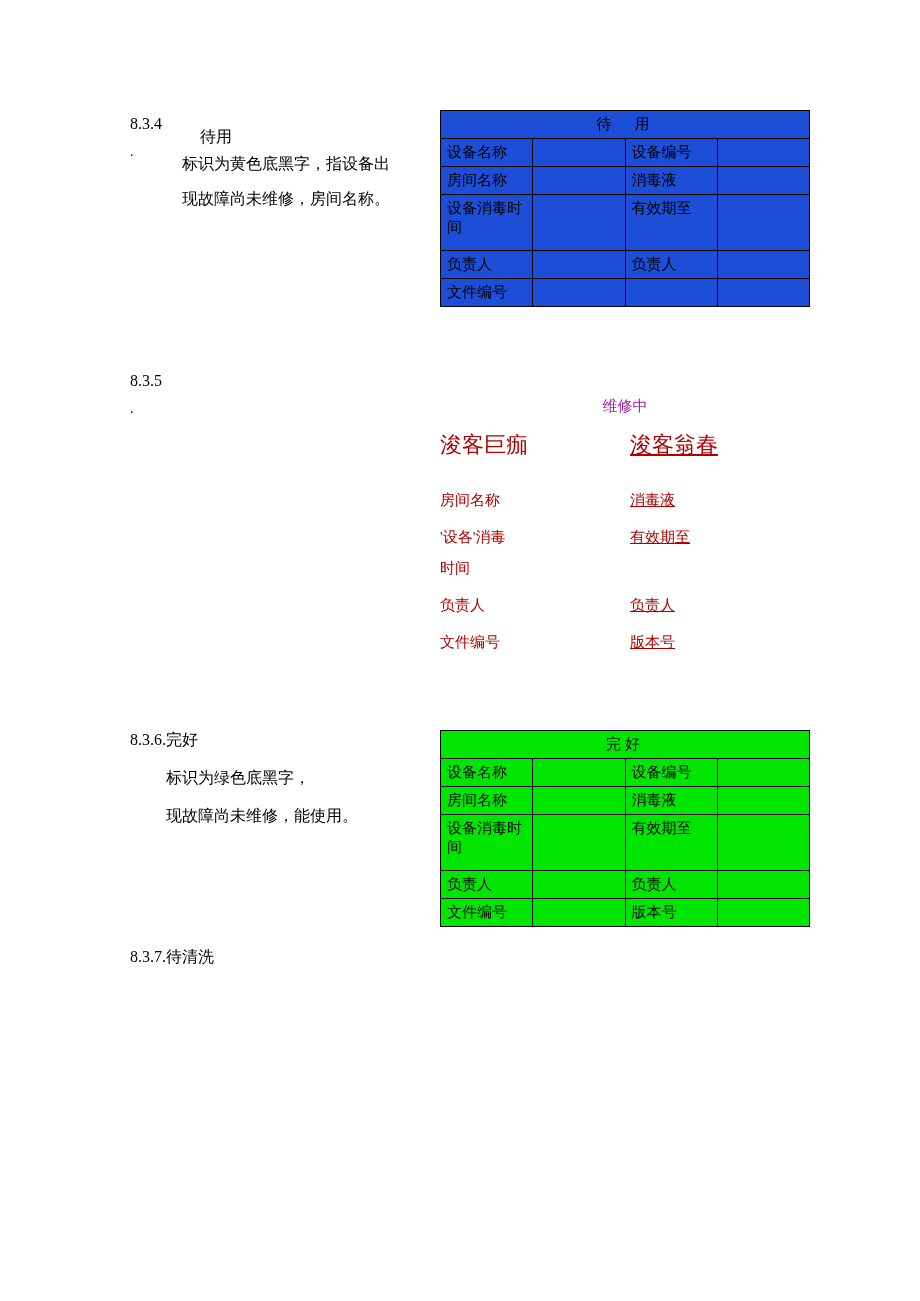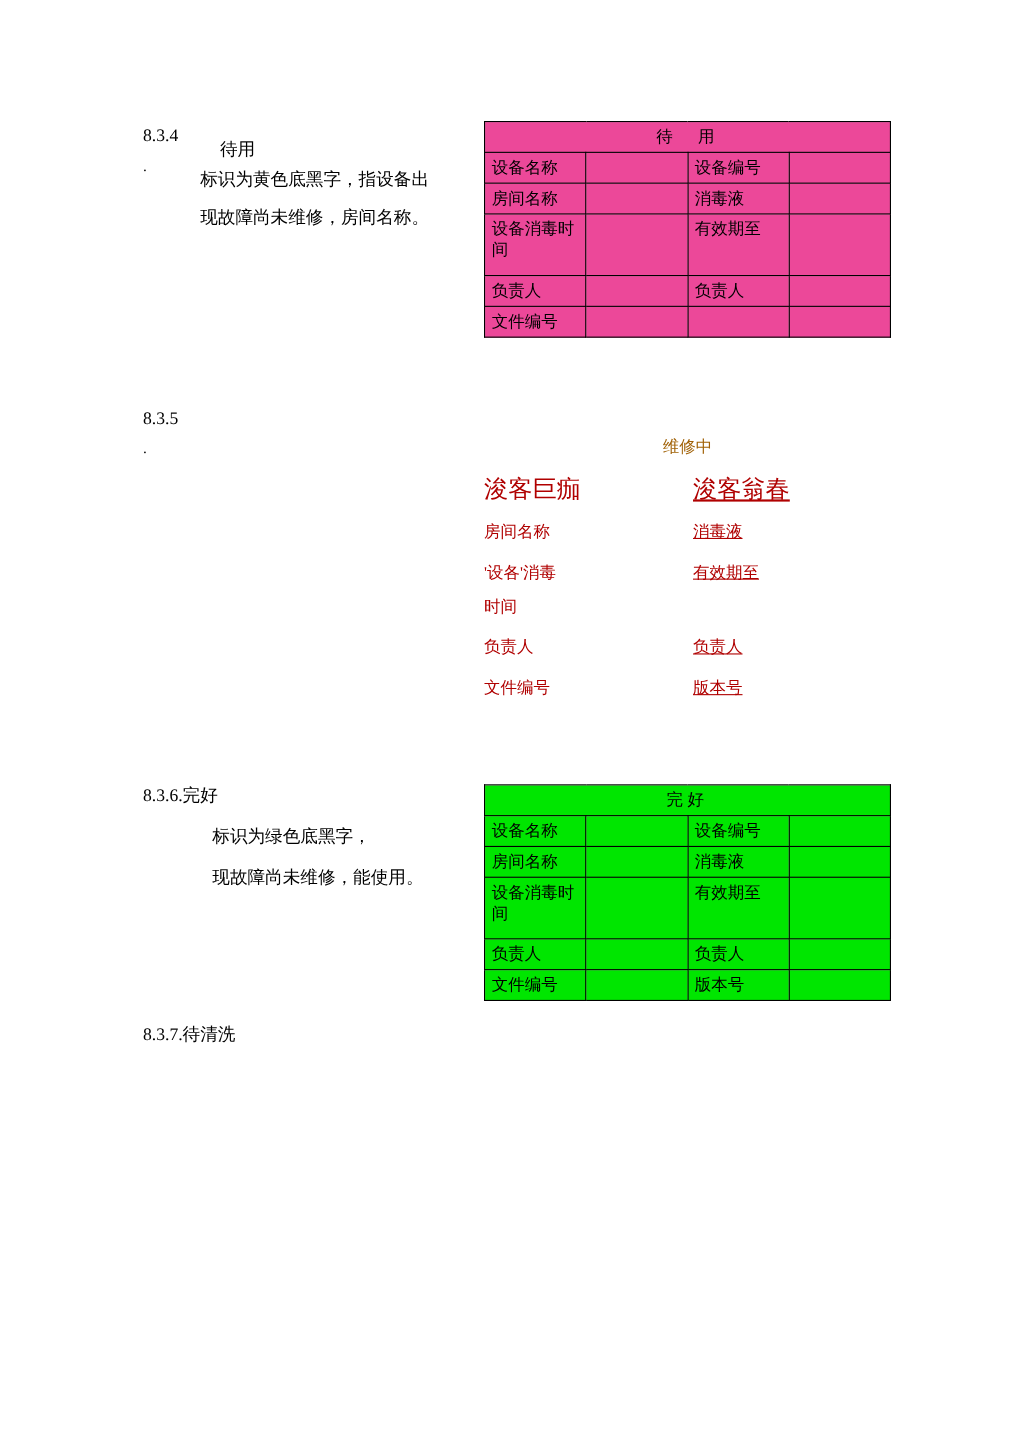--- a/index.html
+++ b/index.html
@@ -29,60 +29,60 @@
     .num-col {
       width: 70px;
       flex-shrink: 0;
     }
     .dot { font-size: 14px; }
     .label-col { flex: 1; }
     .desc {
       margin-left: 52px;
       line-height: 2.2;
     }
-    .desc-836 { margin-left: 63px; line-height: 2.4; margin-top: 8px; }
+    .desc-836 { margin-left: 36px; line-height: 2.4; margin-top: 8px; }
     table {
       border-collapse: collapse;
       width: 370px;
       font-size: 15px;
     }
     td {
       border: 1px solid #000;
       padding: 4px 6px;
       height: 28px;
       vertical-align: middle;
     }
-    .yellow td { background: #ec4899; }
+    .yellow td { background: #1d4ed8; }
     .green td { background: #00e600; color: #000; }
     .title-row td {
       text-align: center;
       letter-spacing: 4px;
     }
     .col-label { width: 90px; }
     .col-val { width: 90px; }
     .tall-row td { height: 56px; vertical-align: top; }
 
     .red-block {
       width: 370px;
       font-size: 15px;
     }
     .red-title {
       text-align: center;
-      color: #a16207;
+      color: #a21caf;
       font-size: 15px;
       margin-bottom: 14px;
     }
     .red-row {
       display: flex;
       margin-bottom: 18px;
       color: #b00000;
     }
     .red-row-big {
       display: flex;
-      margin-bottom: 14px;
+      margin-bottom: 31px;
     }
     .red-cell-l { width: 190px; }
     .red-cell-r { flex: 1; text-decoration: underline; }
     .big-char {
       font-family: "KaiTi", "楷体", serif;
       font-size: 22px;
       color: #b00000;
     }
     .sec837 { margin-top: 0px; }
   </style>

